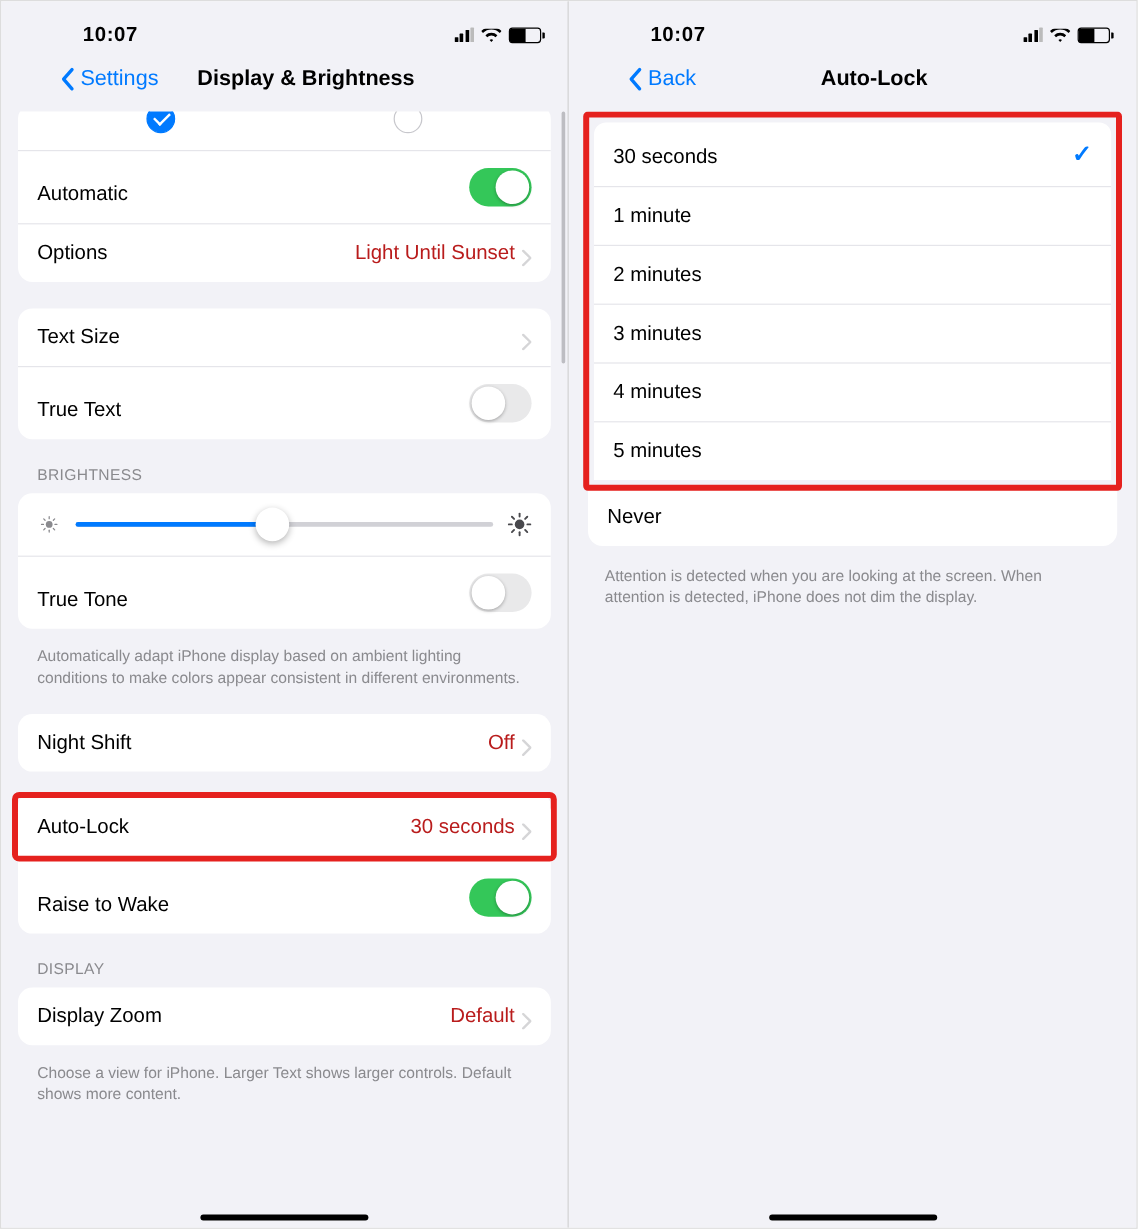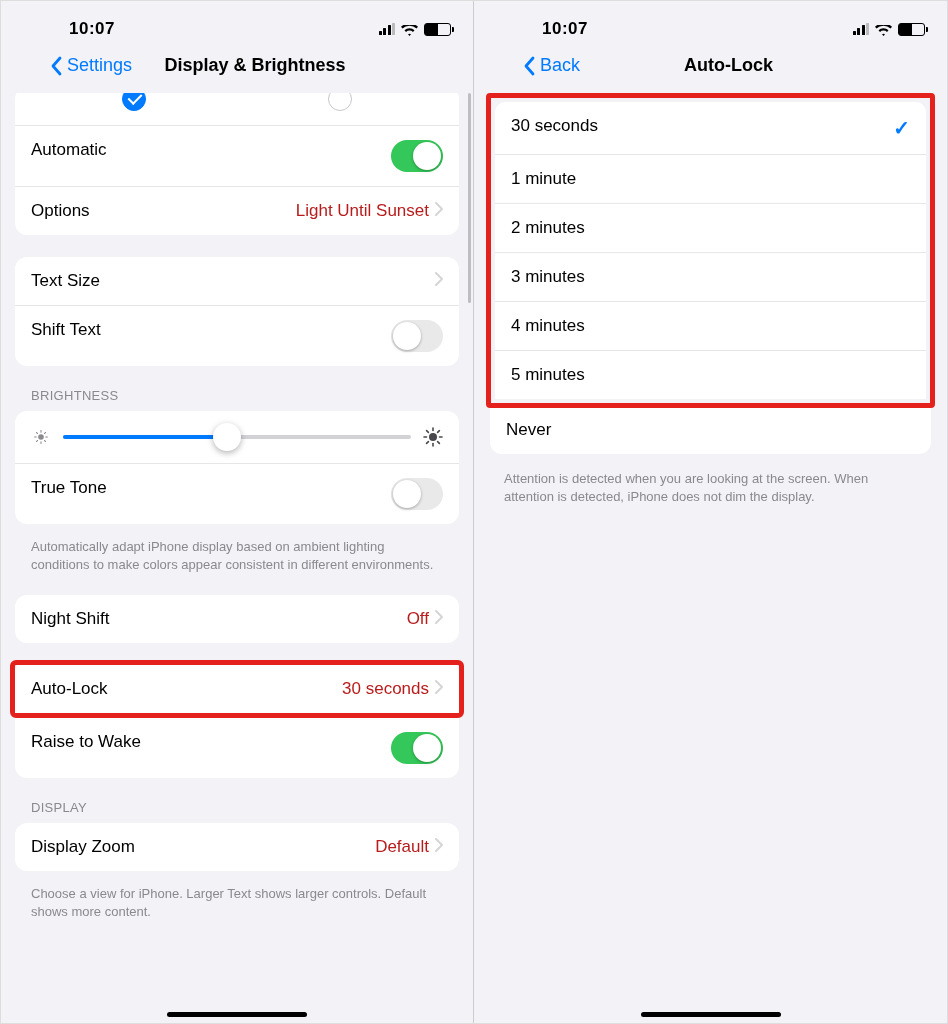--- a/index.html
+++ b/index.html
@@ -54,21 +54,21 @@
   .back-group { display:flex; align-items:center; color:#007aff; font-size:18px; gap:4px; cursor:pointer;}
   .chevron-left { width:12px; height:20px; }
   .chevron-left svg { stroke:#007aff; }
   .nav-title { position:absolute; left:0; right:0; text-align:center; font-size:18px; font-weight:600; pointer-events:none;}
 
   .scroll-area { position:absolute; top:92px; bottom:0; left:0; right:0; overflow:hidden; padding:0 14px; }
 
   
   .group { background:#fff; border-radius:12px; margin-bottom:22px; overflow:hidden; }
   .row {
-    display:flex; align-items:flex-start; justify-content:space-between;
+    display:flex; align-items:flex-end; justify-content:space-between;
     padding: 14px 16px;
     font-size:17px;
     color:#000;
     border-bottom:0.5px solid #e5e5ea;
     min-height:48px;
   }
   .row:last-child { border-bottom:none; }
   .row .value { color:#b91c1c; font-size:17px; margin-left:auto; margin-right:6px;}
   .chevron-right { width:8px; height:14px; opacity:0.35; }
   .chevron-right svg { stroke:#8a8a8e; }
@@ -170,21 +170,21 @@
     <div class="group">
       <div class="row">
         <span>Text Size</span>
         <span class="chevron-right">
           <svg viewBox="0 0 8 14" fill="none">
               <path d="M1 1 L7 7 L1 13" stroke="#8a8a8e" stroke-width="2" stroke-linecap="round" stroke-linejoin="round"></path>
             </svg>
         </span>
       </div>
       <div class="row">
-        <span>Shift Text</span>
+        <span>True Text</span>
         <div class="toggle">
             <div class="knob"></div>
           </div>
       </div>
     </div>
 
     <div class="section-header">Brightness</div>
     <div class="group">
       <div class="slider-row">
         <span class="sun-icon">

